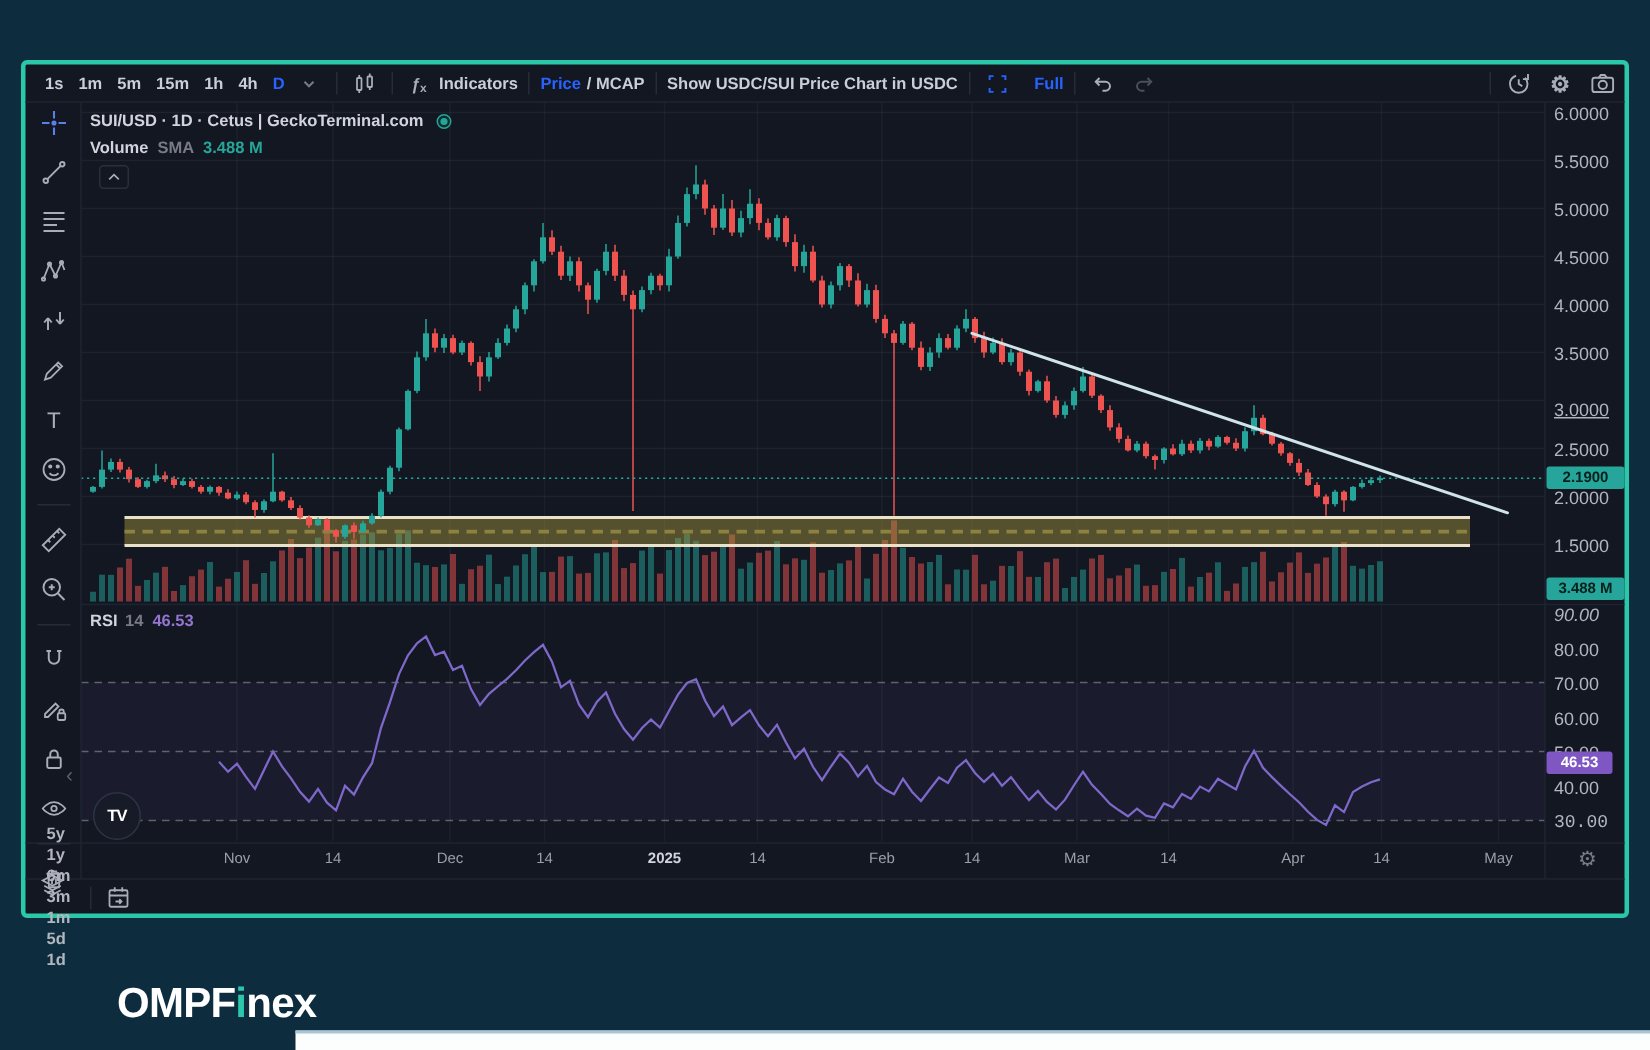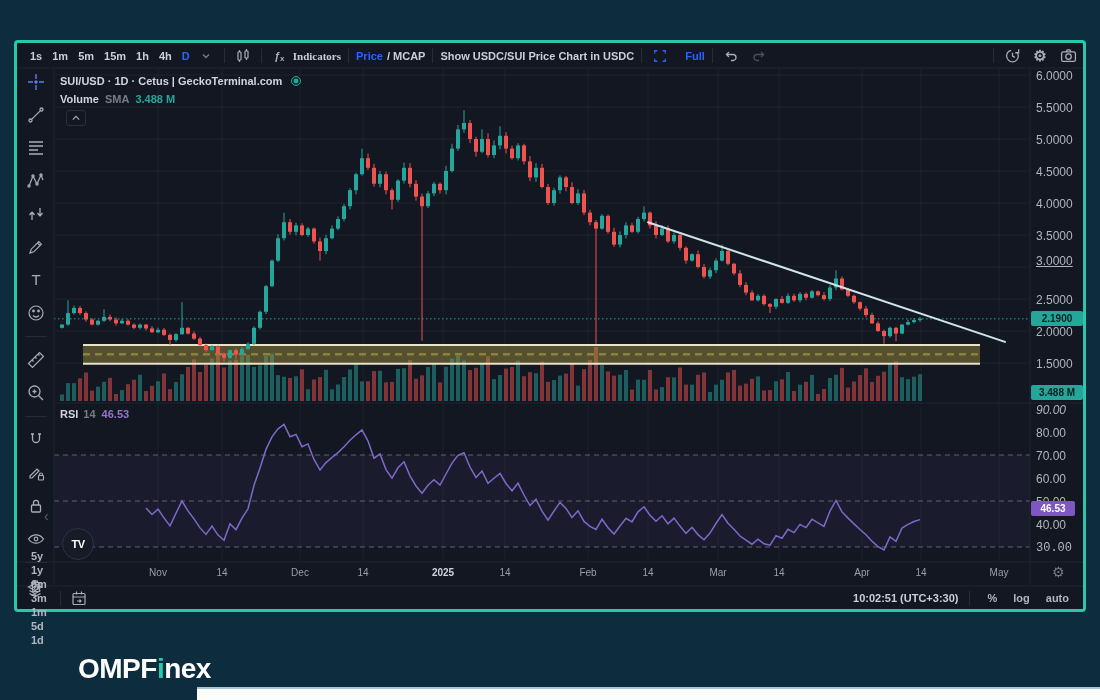--- a/index.html
+++ b/index.html
@@ -581,21 +581,21 @@
           <rect x="10" y="3" width="3" height="7" rx="0.5"></rect>
         </svg>
     </span>
     <span class="sep"></span>
     <span class="tbicon">
       <svg class="ic" width="16" height="16" viewBox="0 0 16 16">
           <text x="2" y="12" font-size="11" font-style="italic" fill="#a8adb8">ƒ</text>
           <text x="8" y="13" font-size="8" fill="#a8adb8">x</text>
         </svg>
     </span>
-    <span style="margin-left:2px;font-family:Liberation Serif, serif;">Indicators</span>
+    <span style="margin-left:2px;">Indicators</span>
     <span class="sep"></span>
     <span class="blue">Price</span>
     <span style="margin-left:4px;">/ MCAP</span>
     <span class="sep"></span>
     <span>Show USDC/SUI Price Chart in USDC</span>
     <span class="sep"></span>
     <span class="tbicon">
       <svg class="ic" width="14" height="14" viewBox="0 0 16 16" fill="none" stroke="#2962ff" stroke-width="1.5">
           <path d="M2 5V2h3M11 2h3v3M14 11v3h-3M5 14H2v-3"></path>
         </svg>
@@ -784,35 +784,28 @@
         <span class="rangebtn">5d</span>
         <span class="rangebtn">1d</span>
       </span>
     <span class="sep"></span>
     <span class="tbicon">
       <svg class="ic" width="16" height="16" viewBox="0 0 16 16" fill="none" stroke="#a8adb8" stroke-width="1.2">
           <rect x="2" y="3.5" width="12" height="11" rx="1"></rect>
           <path d="M2 7h12M5.5 1.5v3M10.5 1.5v3M6 11h4M8.5 9.5L10 11l-1.5 1.5"></path>
         </svg>
     </span>
-    <span id="bt-right">
-      <span id="clock">10:02:51 (UTC+3:30)</span>
-      <span class="sep"></span>
-      <span class="rangebtn">%</span>
-      <span class="rangebtn">log</span>
-      <span class="rangebtn">auto</span>
-    </span>
   </div>
 <div class="pricelabel" style="top: 69px;">6.0000</div>
     <div class="pricelabel" style="top: 101px;">5.5000</div>
     <div class="pricelabel" style="top: 133px;">5.0000</div>
     <div class="pricelabel" style="top: 165px;">4.5000</div>
     <div class="pricelabel" style="top: 197px;">4.0000</div>
     <div class="pricelabel" style="top: 229px;">3.5000</div>
-    <div class="pricelabel" style="top: 254px; text-decoration: underline;">3.0000</div>
+    <div class="pricelabel" style="top: 266px; text-decoration: underline;">3.0000</div>
     <div class="pricelabel" style="top: 293px;">2.5000</div>
     <div class="pricelabel" style="top: 325px;">2.0000</div>
     <div class="pricelabel" style="top: 357px;">1.5000</div>
     <div class="pricelabel" style="top: 403px; font-style: italic;">90.00</div>
     <div class="pricelabel" style="top: 426px;">80.00</div>
     <div class="pricelabel" style="top: 449px;">70.00</div>
     <div class="pricelabel" style="top: 472px;">60.00</div>
     <div class="pricelabel" style="top: 495px;">50.00</div>
     <div class="pricelabel" style="top: 518px;">40.00</div>
     <div class="pricelabel" style="top: 541px; font-family: Liberation Mono, monospace;">30.00</div>

